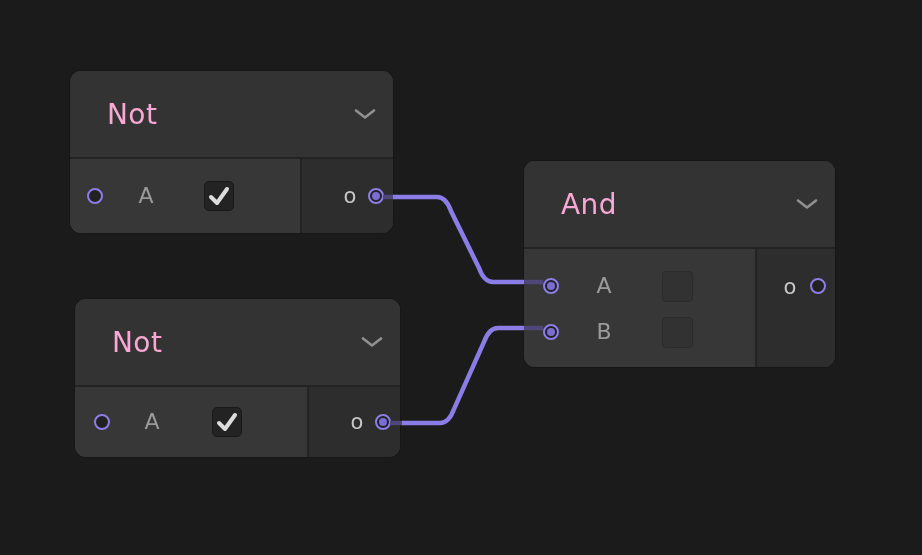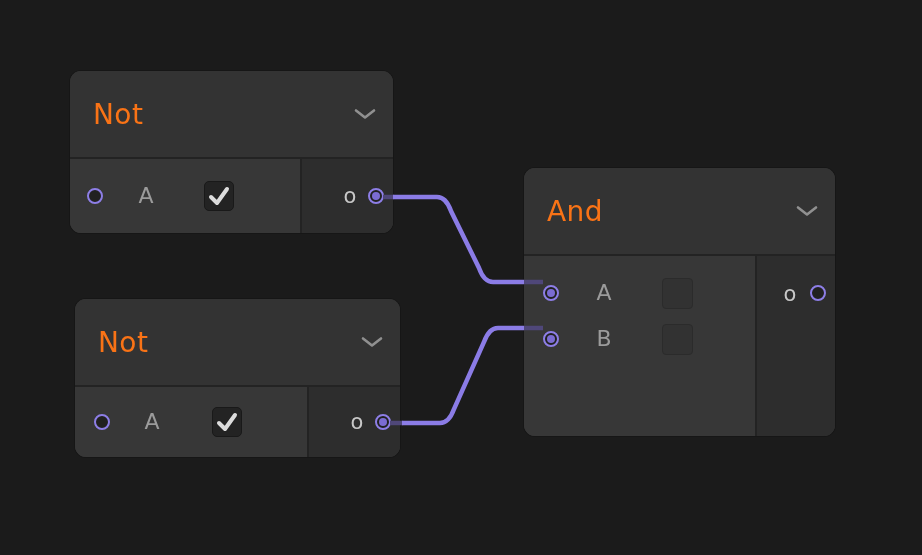--- a/index.html
+++ b/index.html
@@ -16,21 +16,21 @@
   .node{
     position:absolute;border-radius:11px;overflow:hidden;
     background:#373737;box-shadow:0 0 0 1px rgba(0,0,0,0.18);z-index:2;
   }
   .node-header{
     position:relative;height:86px;background:#333333;
     border-bottom:2px solid #232323;
     display:flex;align-items:center;
   }
   .node-title{
-    padding-left:23px;font-size:28px;color:#f97316;letter-spacing:0.4px;
+    padding-left:37px;font-size:28px;color:#f9a8d4;letter-spacing:0.4px;
   }
   .chevron{
     position:absolute;right:17px;top:50%;transform:translateY(-50%);
     width:22px;height:12px;display:block;
   }
   .node-body{display:flex;position:absolute;left:0;right:0;bottom:0;}
   .in-section{flex:1;background:#373737;position:relative;}
   .out-section{background:#2d2d2d;border-left:2px solid #232323;position:relative;}
 
   .port{
@@ -106,21 +106,21 @@
           </svg>
         </span>
       </div>
       <div class="out-section" style="width:91px;">
         <span class="out-label" style="left:48px;top:50%;">o</span>
         <span class="port connected" style="left:66px;top:50%;margin-top:-8.5px;"></span>
       </div>
     </div>
   </div>
 
-  <div class="node" style="left:524px;top:168px;width:311px;height:268px;">
+  <div class="node" style="left:524px;top:161px;width:311px;height:206px;">
     <div class="node-header">
       <span class="node-title">And</span>
       <svg class="chevron" viewBox="0 0 22 12">
         <polyline points="2,2.5 11,9.5 20,2.5" fill="none" stroke="#909090" stroke-width="2.6" stroke-linecap="round" stroke-linejoin="round"></polyline>
       </svg>
     </div>
     <div class="node-body" style="top:88px;">
       <div class="in-section">
         <span class="port connected" style="left:19px;top:29px;"></span>
         <span class="sock-label" style="left:80px;top:37px;">A</span>

